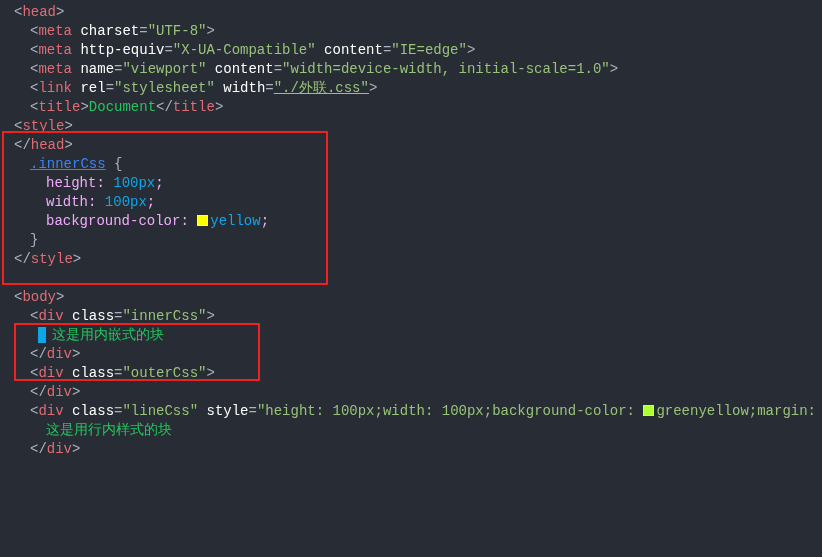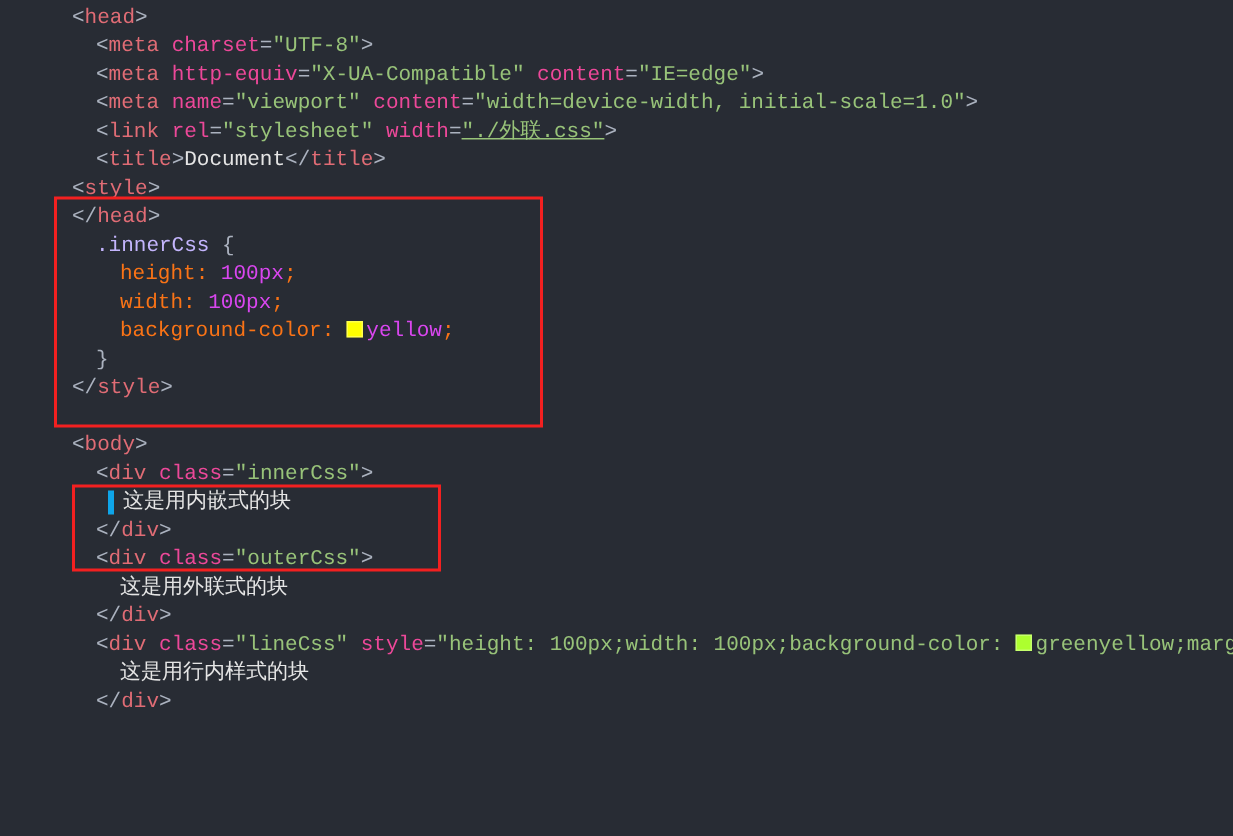--- a/index.html
+++ b/index.html
@@ -14,38 +14,37 @@
     line-height: 19px;
     color: #abb2bf;
     width: 822px;
     height: 557px;
     padding: 3px 0;
     overflow: hidden;
   }
   .code-container {
     position: relative;
     padding-left: 14px;
-    margin-left: 34px;
   }
   .line {
     white-space: pre;
     height: 19px;
   }
   .bracket { color: #abb2bf; }
   .tag { color: #e06c75; }
-  .attr-name { color: #ec4899; }
+  .attr-name { color: #ffffff; }
   .attr-value { color: #98c379; }
   .equals { color: #abb2bf; }
-  .css-selector { color: #c4b5fd; }
-  .css-prop { color: #f97316; }
-  .css-value { color: #d946ef; }
+  .css-selector { color: #3b82f6; text-decoration: underline; }
+  .css-prop { color: #f0abfc; }
+  .css-value { color: #0ea5e9; }
   .css-brace { color: #abb2bf; }
-  .text-content { color: #e5e5e5; }
+  .text-content { color: #22c55e; }
   .underline { text-decoration: underline; }
-  .cursor-border { border-left: 4px solid #0ea5e9; padding-left: 6px; margin-left: -8px; }
+  .cursor-border { border-left: 8px solid #0ea5e9; padding-left: 6px; margin-left: -8px; }
   .indent1 { padding-left: 0px; }
   .indent2 { padding-left: 16px; }
   .indent3 { padding-left: 32px; }
   .color-swatch {
     display: inline-block;
     width: 11px;
     height: 11px;
     border: 1px solid rgba(255,255,255,0.3);
     vertical-align: middle;
     margin-right: 2px;
@@ -114,21 +113,20 @@
   <div class="line indent1"><span class="bracket">&lt;</span><span class="tag">body</span><span class="bracket">&gt;</span></div>
 
   <div class="line indent2"><span class="bracket">&lt;</span><span class="tag">div</span> <span class="attr-name">class</span><span class="equals">=</span><span class="attr-value">"innerCss"</span><span class="bracket">&gt;</span></div>
 
   <div class="line indent3"><span class="cursor-border text-content">这是用内嵌式的块</span></div>
 
   <div class="line indent2"><span class="bracket">&lt;/</span><span class="tag">div</span><span class="bracket">&gt;</span></div>
 
   <div class="line indent2"><span class="bracket">&lt;</span><span class="tag">div</span> <span class="attr-name">class</span><span class="equals">=</span><span class="attr-value">"outerCss"</span><span class="bracket">&gt;</span></div>
 
-  <div class="line indent3"><span class="text-content">这是用外联式的块</span></div>
 
   <div class="line indent2"><span class="bracket">&lt;/</span><span class="tag">div</span><span class="bracket">&gt;</span></div>
 
   <div class="line indent2"><span class="bracket">&lt;</span><span class="tag">div</span> <span class="attr-name">class</span><span class="equals">=</span><span class="attr-value">"lineCss"</span> <span class="attr-name">style</span><span class="equals">=</span><span class="attr-value">"height: 100px;width: 100px;background-color: </span><span class="color-swatch" style="background-color:#adff2f"></span><span class="attr-value">greenyellow;margin: 20px;"</span></div>
 
   <div class="line indent3"><span class="text-content">这是用行内样式的块</span></div>
 
   <div class="line indent2"><span class="bracket">&lt;/</span><span class="tag">div</span><span class="bracket">&gt;</span></div>
 
 

